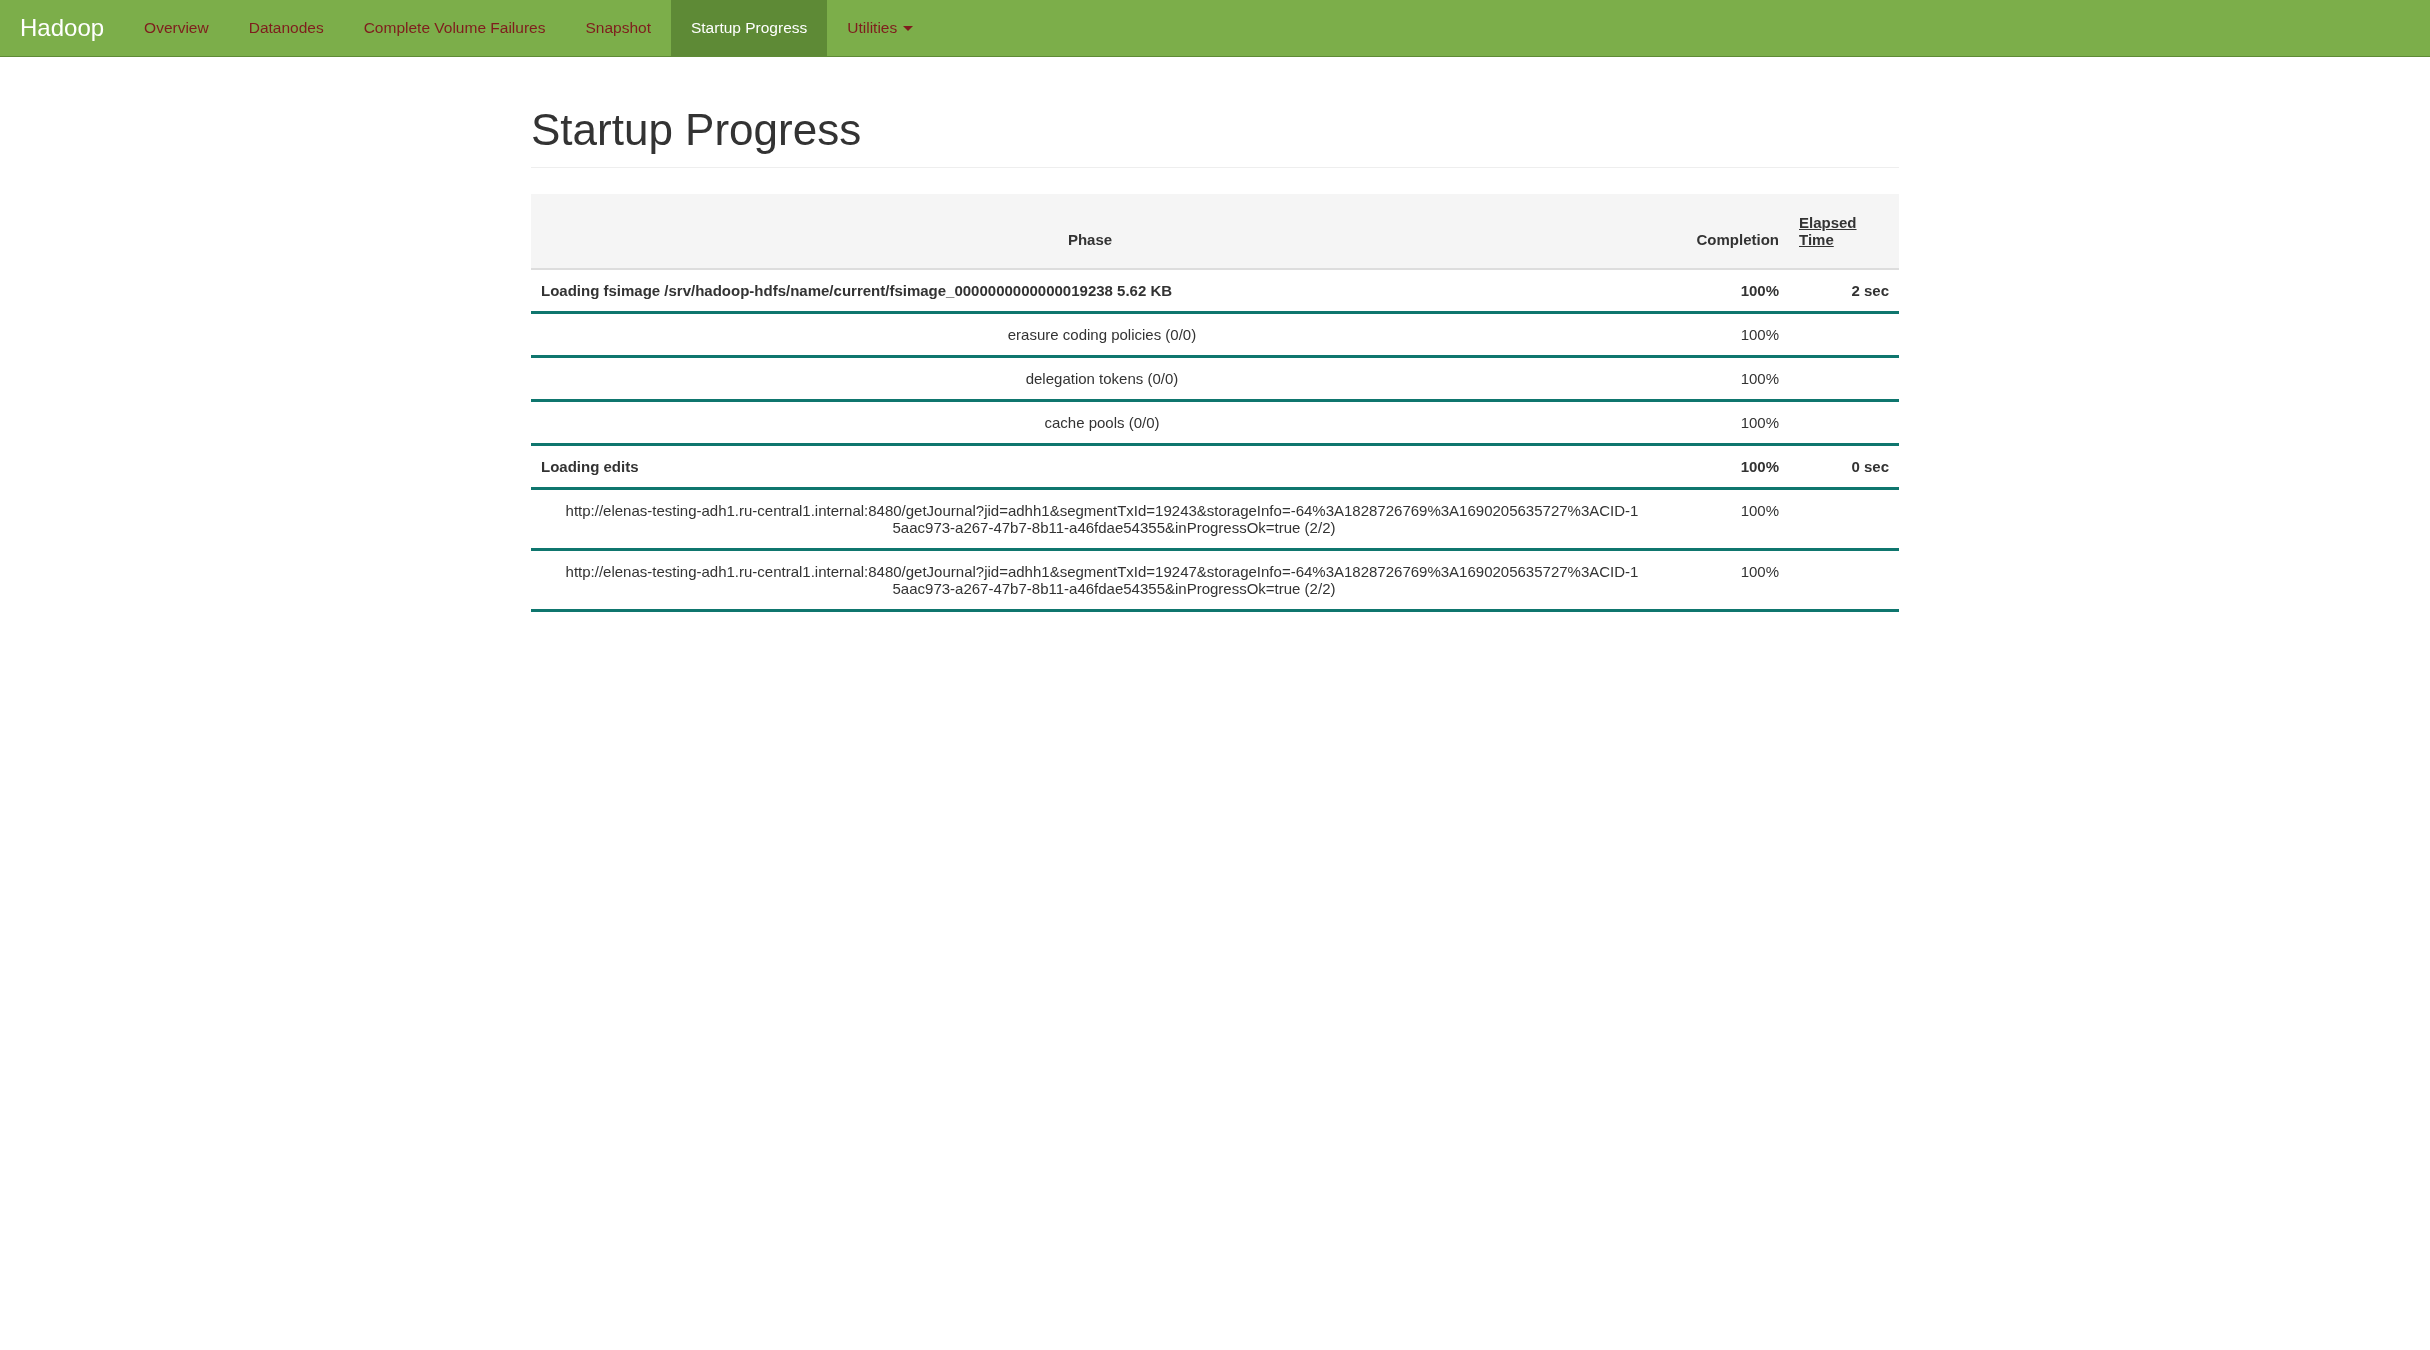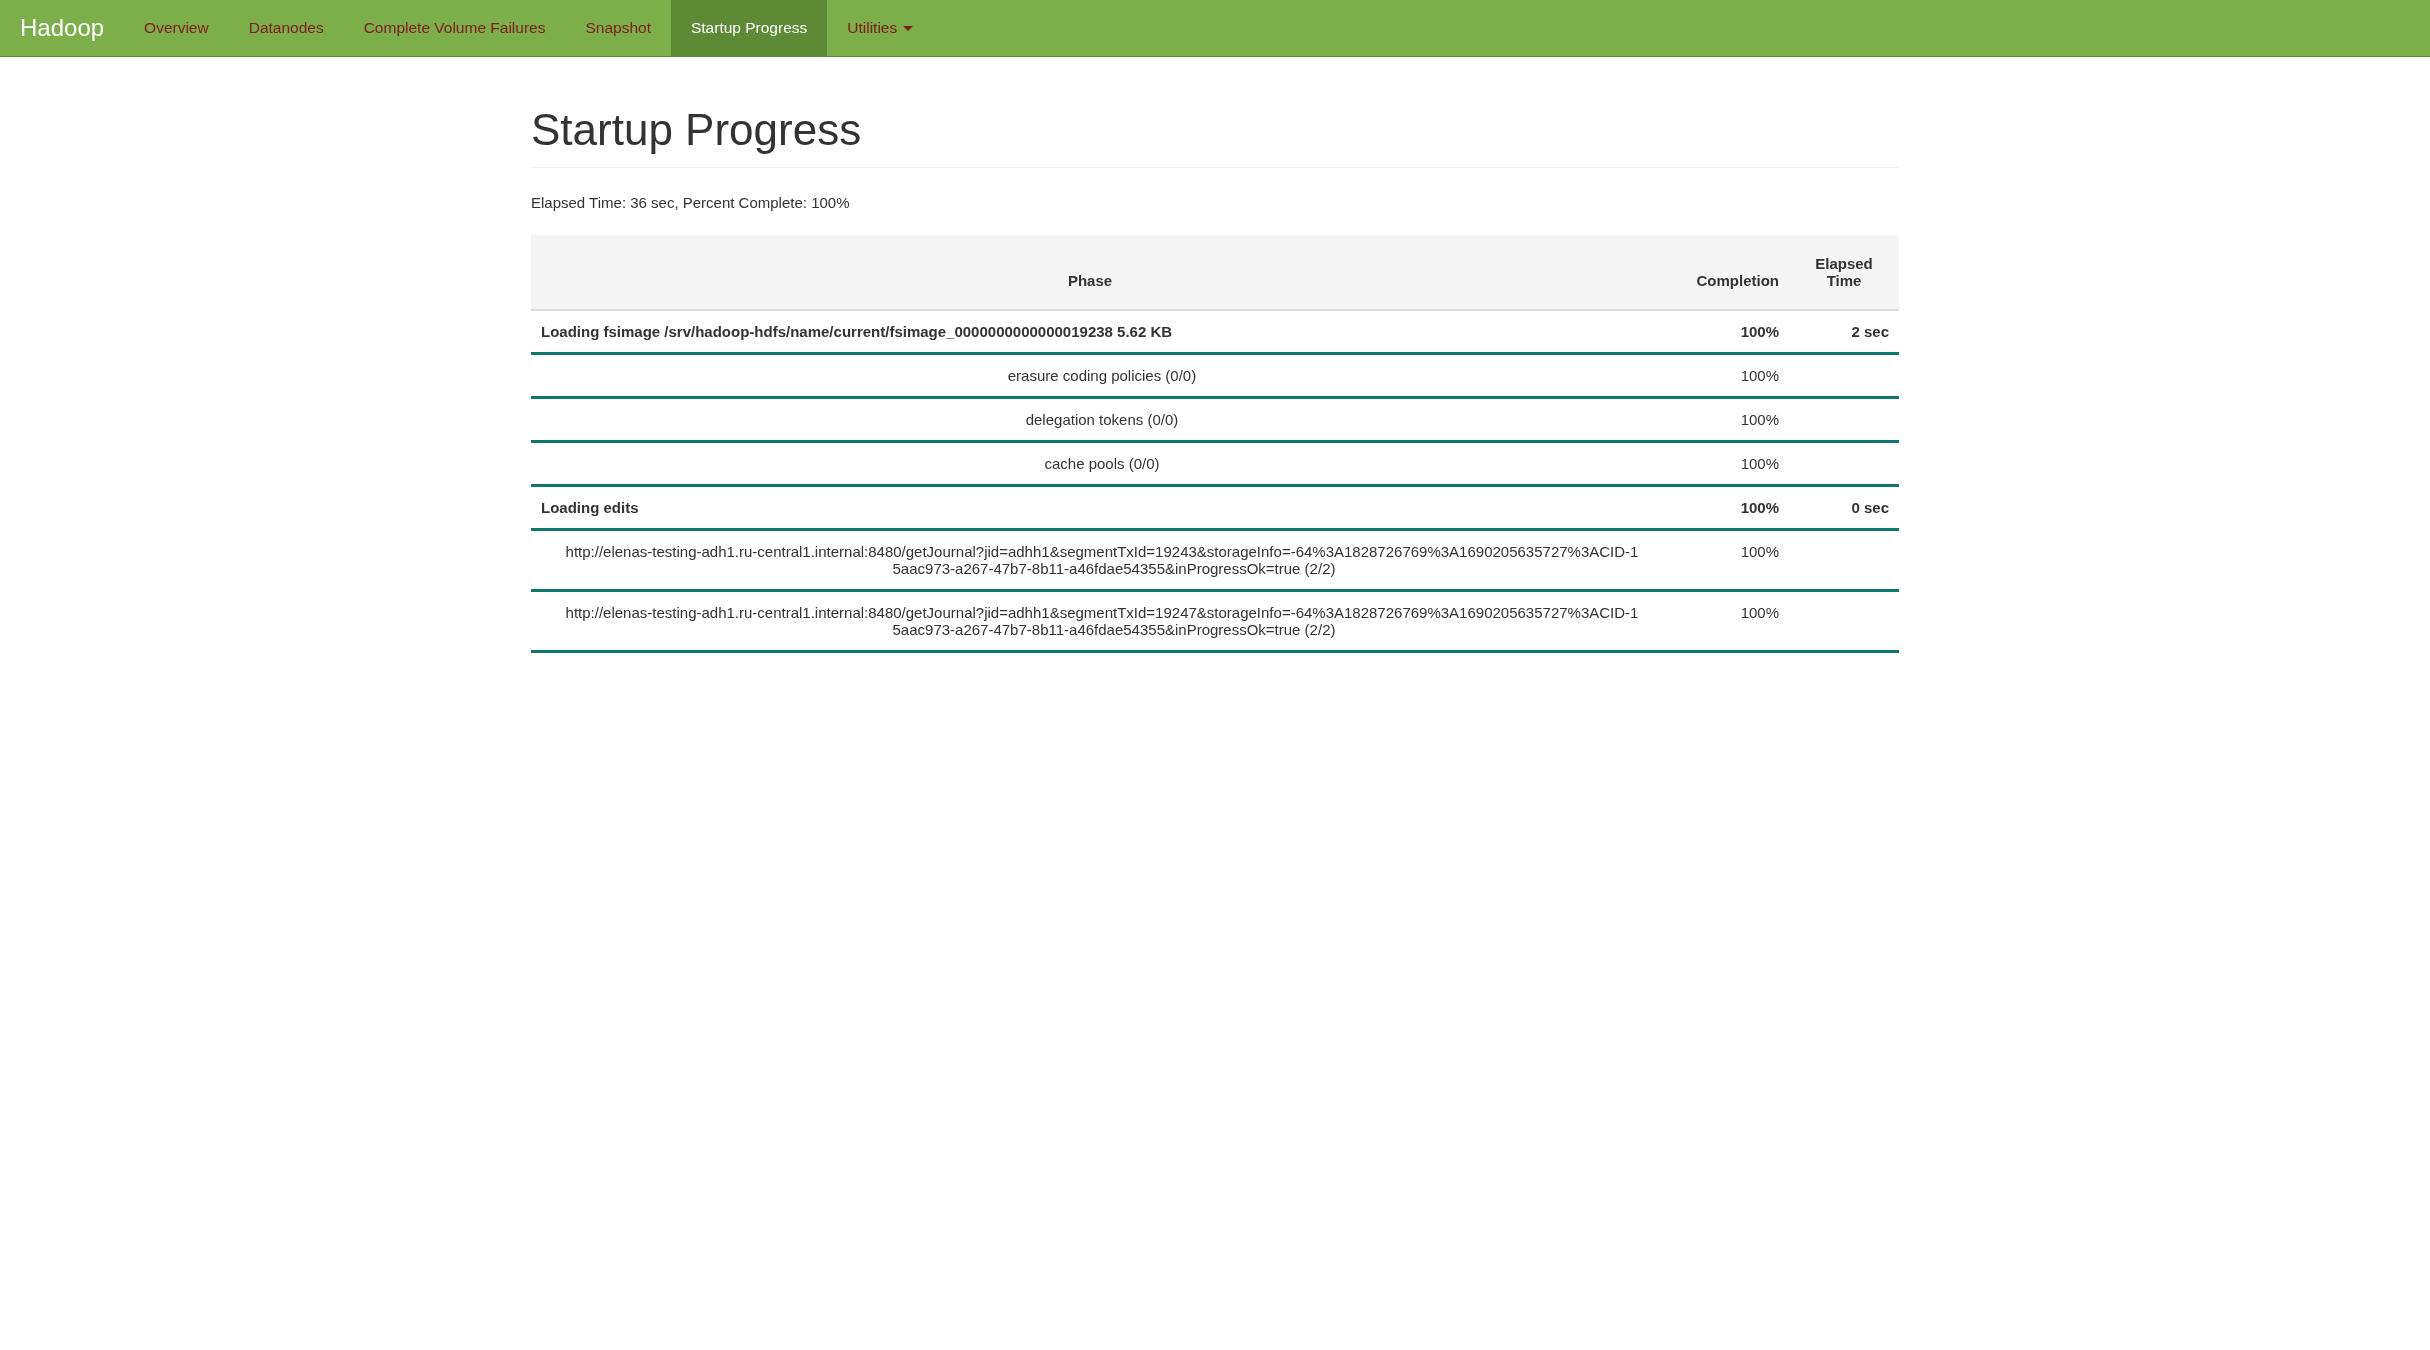--- a/index.html
+++ b/index.html
@@ -95,22 +95,23 @@
       vertical-align: bottom;
     }
     thead th:first-child {
       padding-left: 10px;
     }
     thead th.col-completion {
       text-align: right;
       width: 140px;
     }
     thead th.col-elapsed {
-      text-align: center;
+      text-align: left;
       width: 110px;
+      text-decoration: underline;
     }
     tbody td {
       padding: 12px 10px;
       border-bottom: 3px solid #0f766e;
       vertical-align: top;
     }
     tbody td.col-completion {
       text-align: right;
     }
     tbody td.col-elapsed {
@@ -158,21 +159,20 @@
         <span class="caret"></span>
       </a>
     </li>
   </ul>
 </nav>
 
 <div class="container">
   <div class="page-header">
     <h1>Startup Progress</h1>
   </div>
-  <p class="status-line">Elapsed Time: 36 sec, Percent Complete: 100%</p>
 
   <table>
     <thead>
       <tr>
         <th class="col-phase">Phase</th>
         <th class="col-completion">Completion</th>
         <th class="col-elapsed">Elapsed Time</th>
       </tr>
     </thead>
     <tbody id="table-body">

